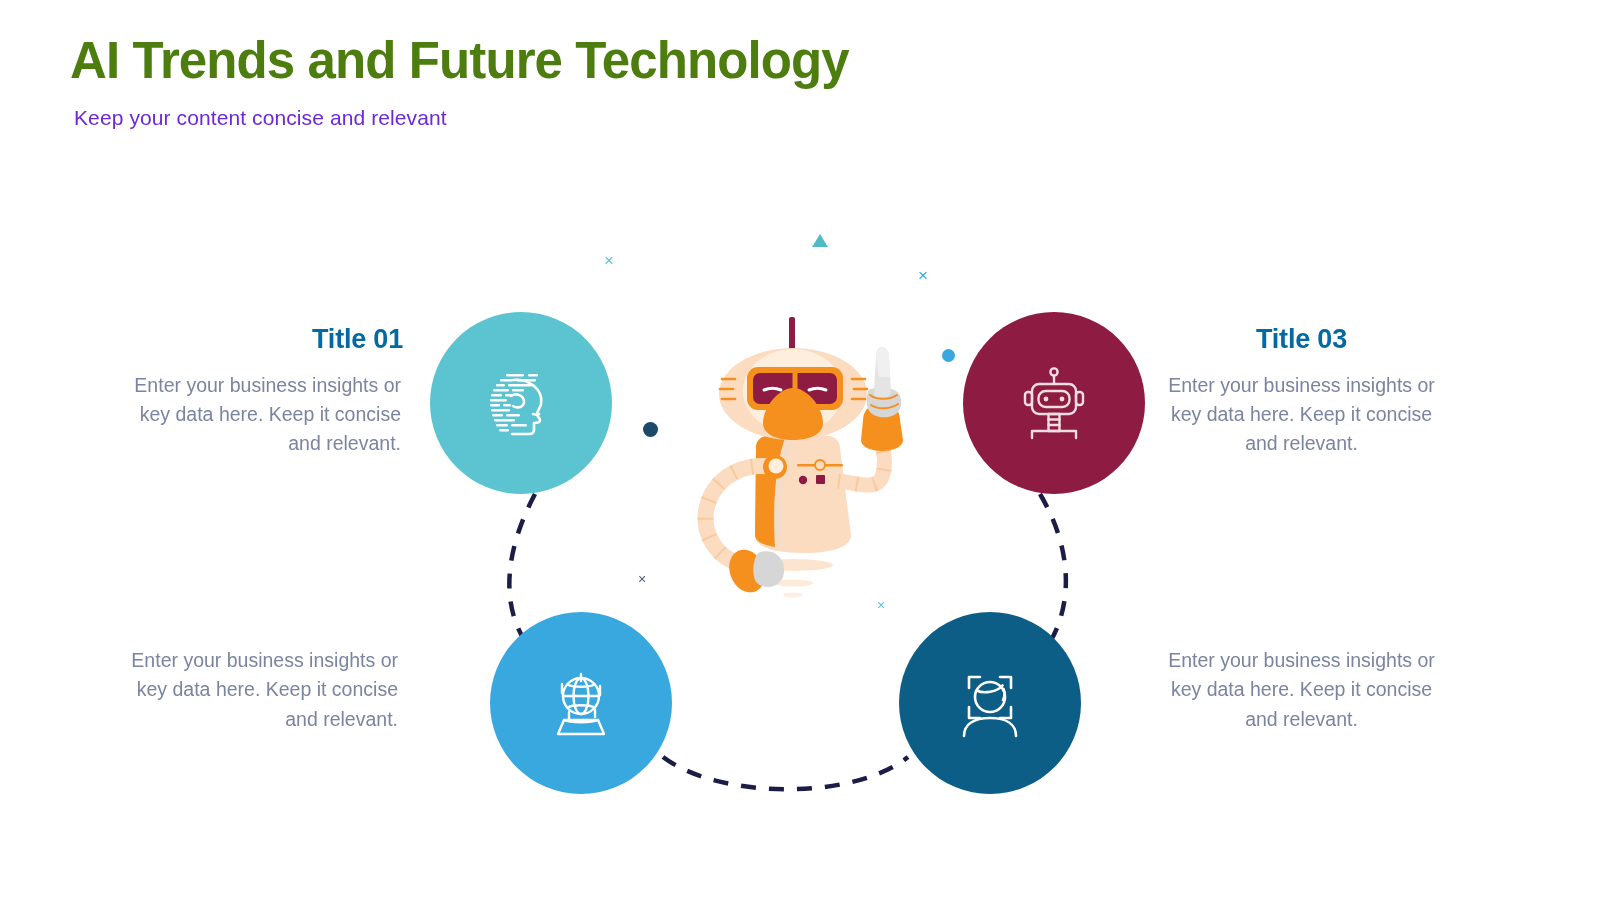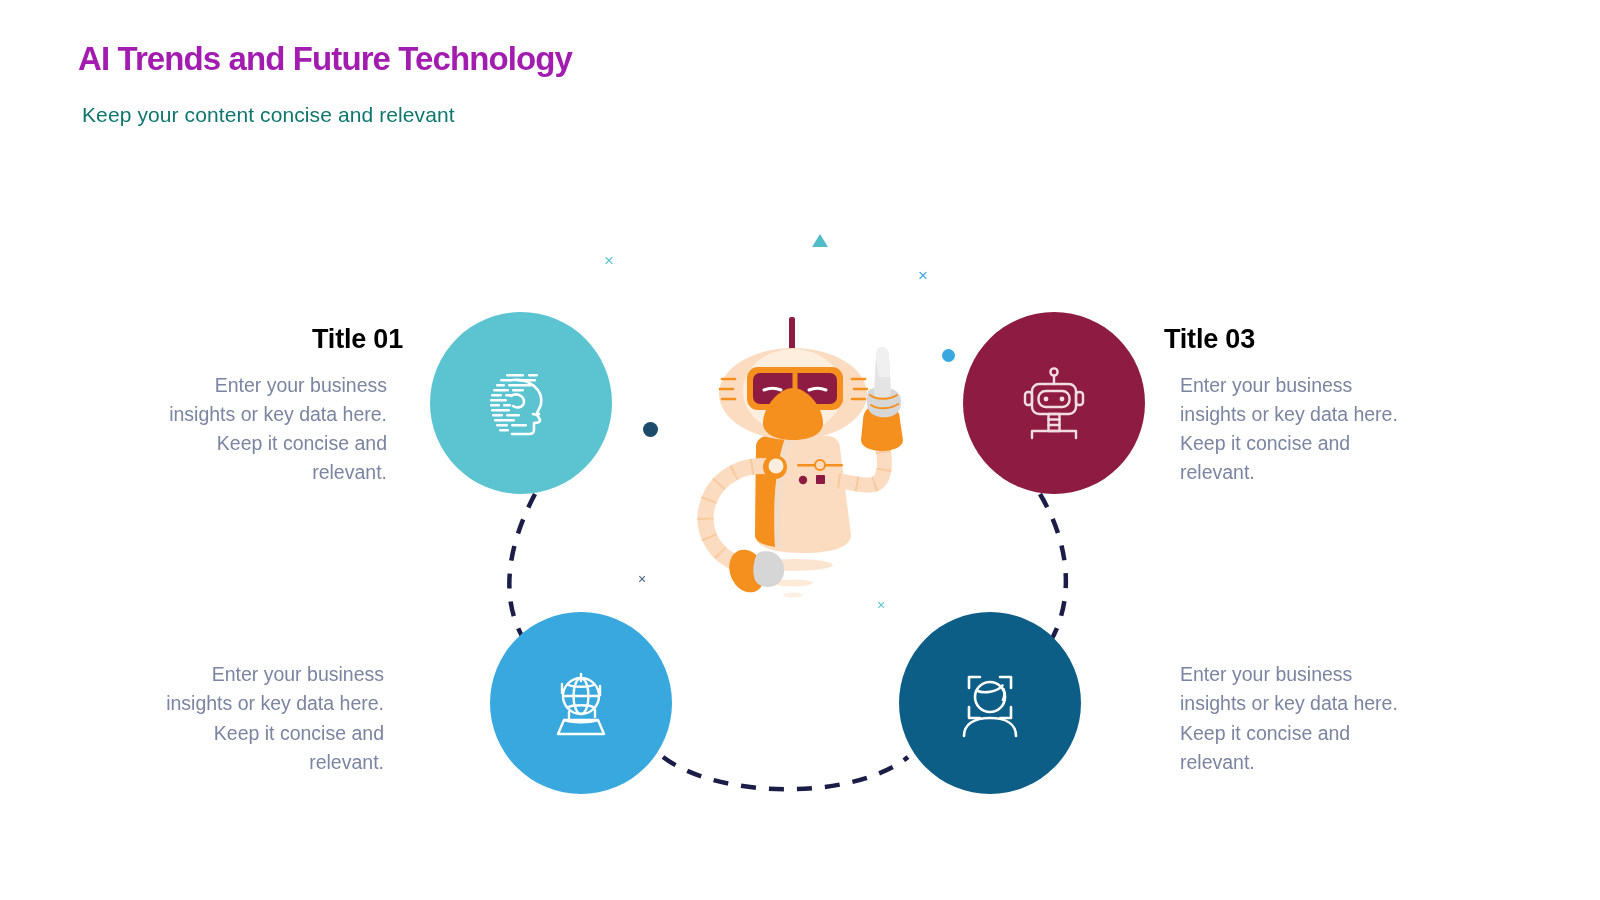--- a/index.html
+++ b/index.html
@@ -27,34 +27,34 @@
 
   
   .header {
     position: absolute;
     left: 70px;
     top: 34px;
     width: 1000px;
   }
   .slide-title {
     font-family: "Liberation Sans", sans-serif;
-    font-size: 33px;
+    font-size: 51px;
     font-weight: bold;
-    color: #a21caf;
+    color: #4d7c0f;
     letter-spacing: -0.9px;
     line-height: 1.06;
-    margin: 8px;
+    margin: 0;
     white-space: nowrap;
   }
   .slide-subtitle {
     font-family: "Liberation Sans", sans-serif;
     font-size: 21px;
     font-weight: normal;
-    color: #0f766e;
-    margin: 12px;
+    color: #6d28d9;
+    margin: 4px;
     padding-top: 14px;
     letter-spacing: 0.1px;
     white-space: nowrap;
   }
 
   
   .diagram {
     position: absolute;
     left: 0;
     top: 0;
@@ -83,35 +83,35 @@
   #circle-2 { left: 490px; top: 612px; width: 182px; height: 182px; }
   #circle-3 { left: 963px; top: 312px; width: 182px; height: 182px; }
   #circle-4 { left: 899px; top: 612px; width: 182px; height: 182px; }
 
   
   .text-block { position: absolute; width: 275px; }
   .text-block .tb-title {
     font-family: "Liberation Sans", sans-serif;
     font-size: 27px;
     font-weight: bold;
-    color: #000000;
+    color: #0369a1;
     letter-spacing: -0.2px;
     margin: 0 0 16px 0;
     line-height: 1.1;
   }
   .text-block .tb-body {
     font-family: "Liberation Sans", sans-serif;
     font-size: 19.5px;
     font-weight: normal;
     color: #7b84a0;
     line-height: 1.5;
-    margin: 16px;
+    margin: 2px;
   }
   .align-right { text-align: right; }
-  .align-left  { text-align: left; }
+  .align-left  { text-align: center; }
 
   #text-1 { left: 128px; top: 325px; }
   #text-2 { left: 125px; top: 644px; }
   #text-3 { left: 1164px; top: 325px; }
   #text-4 { left: 1164px; top: 644px; }
 
   
   .deco { position: absolute; }
   .deco-x {
     font-family: "Liberation Sans", sans-serif;

